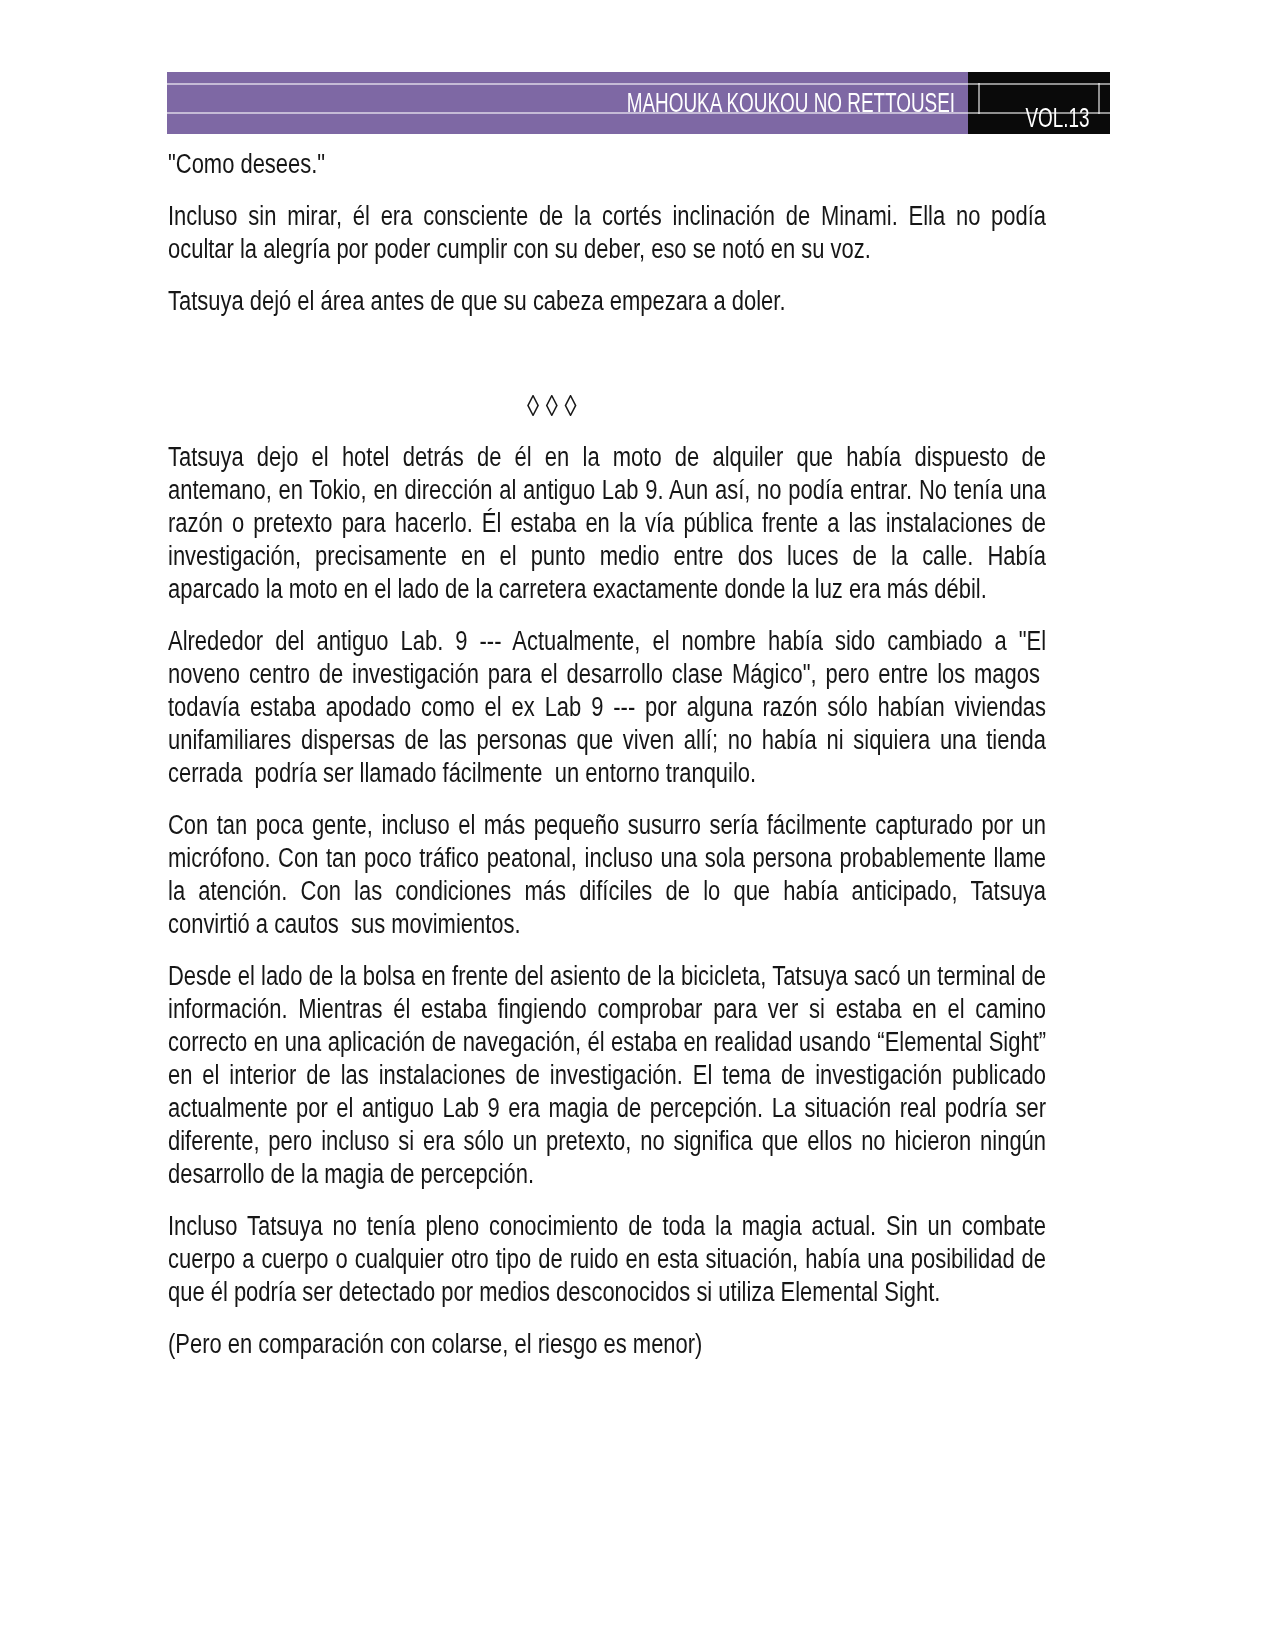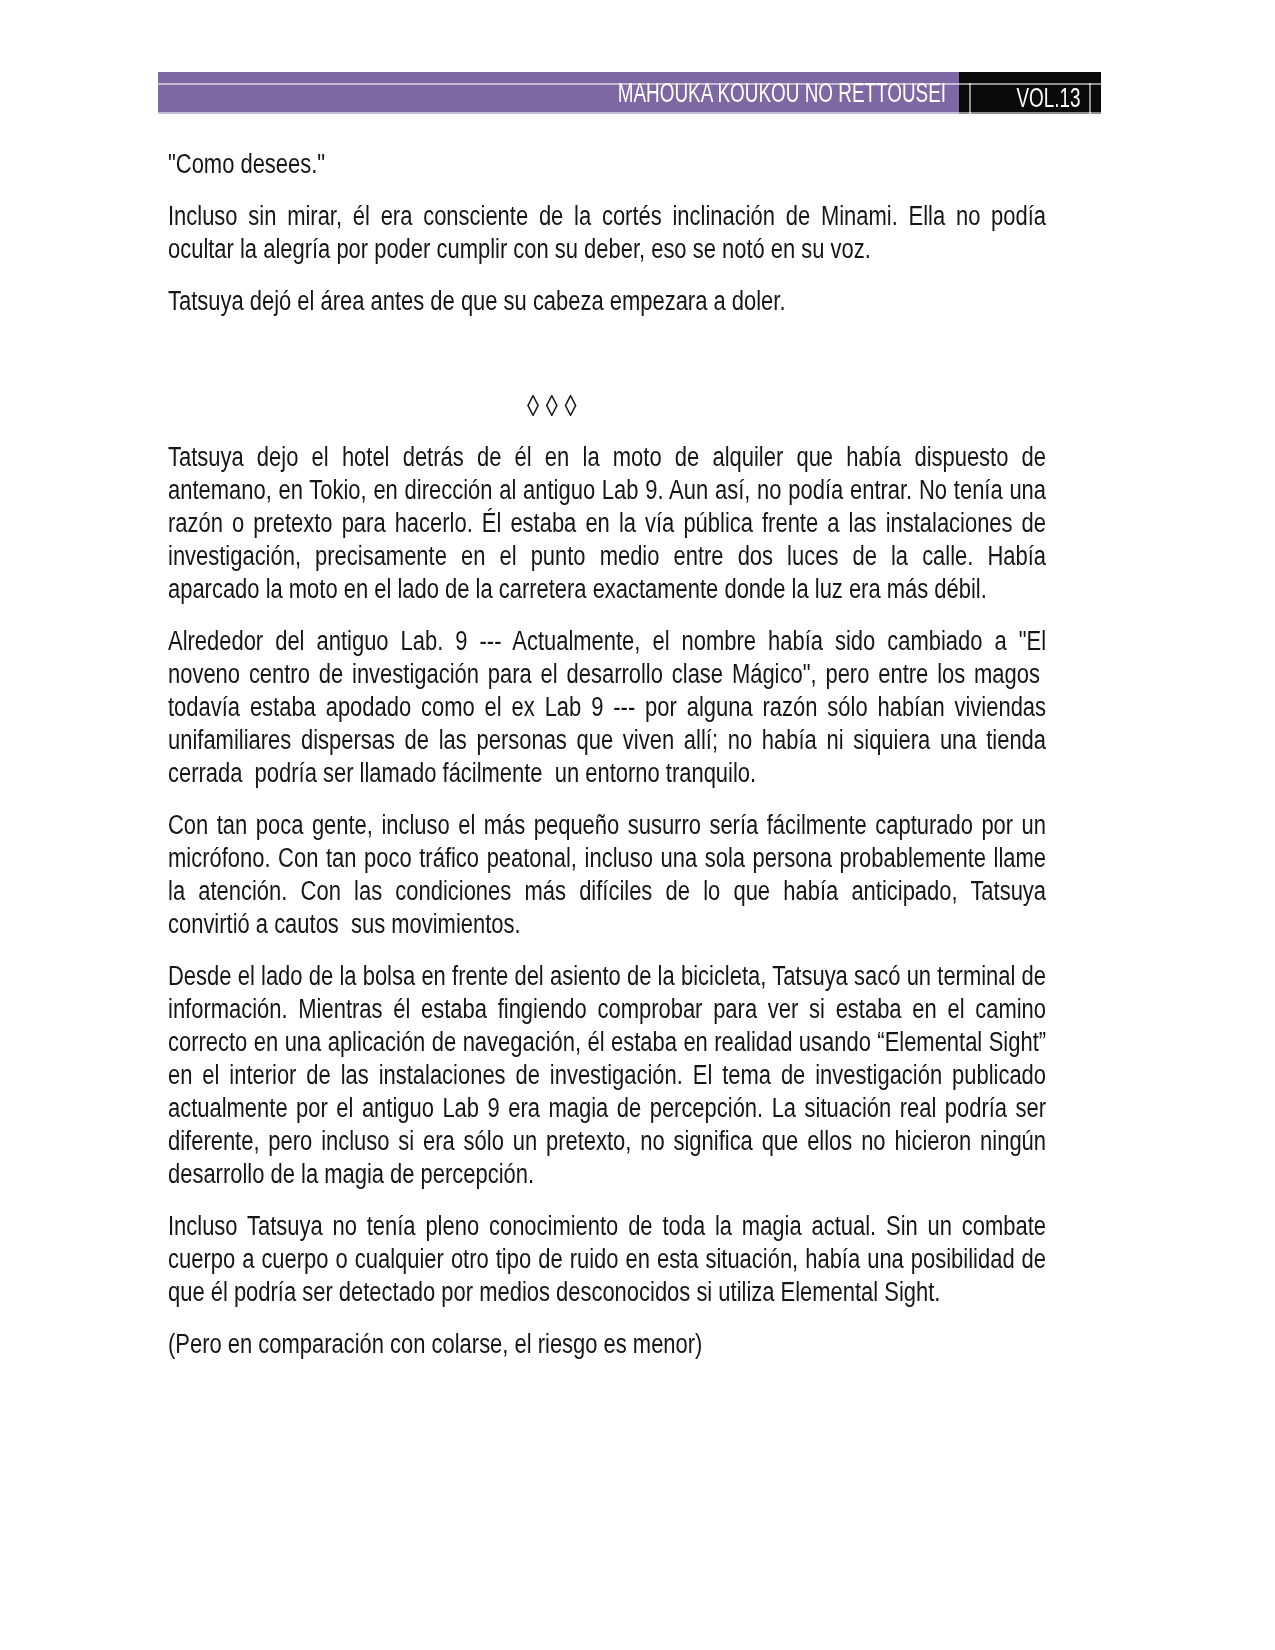--- a/index.html
+++ b/index.html
@@ -8,24 +8,24 @@
     height: 1650px;
     background: #ffffff;
     position: relative;
     font-family: "Liberation Sans", sans-serif;
     overflow: hidden;
   }
 
   
   .page-header {
     position: absolute;
-    left: 158px;
+    left: 167px;
     top: 72px;
     width: 943px;
-    height: 42px;
+    height: 62px;
     display: flex;
   }
   .header-purple {
     flex: 1;
     background: #7e68a4;
     position: relative;
   }
   .header-black {
     width: 142px;
     background: #0a0a0a;

